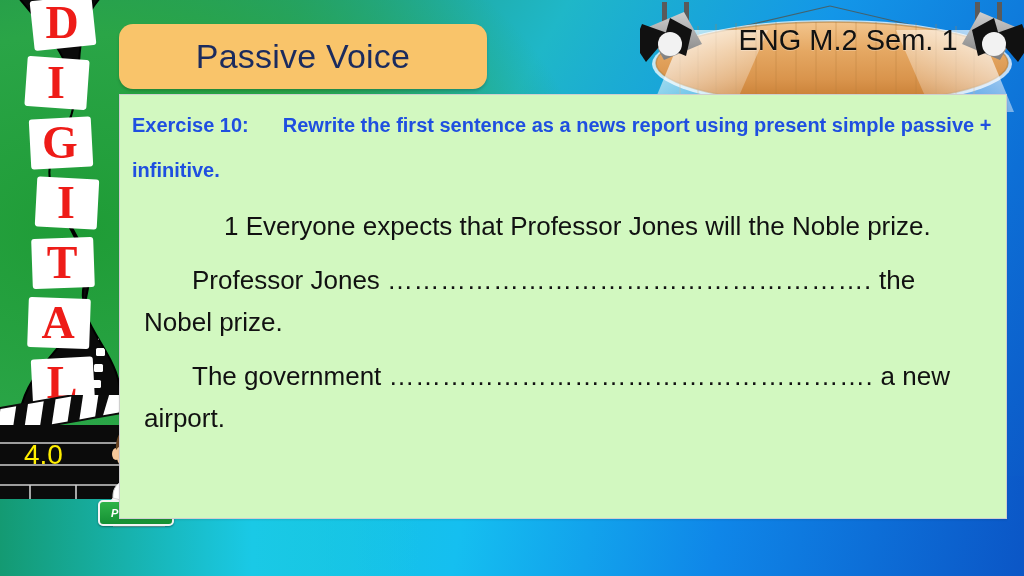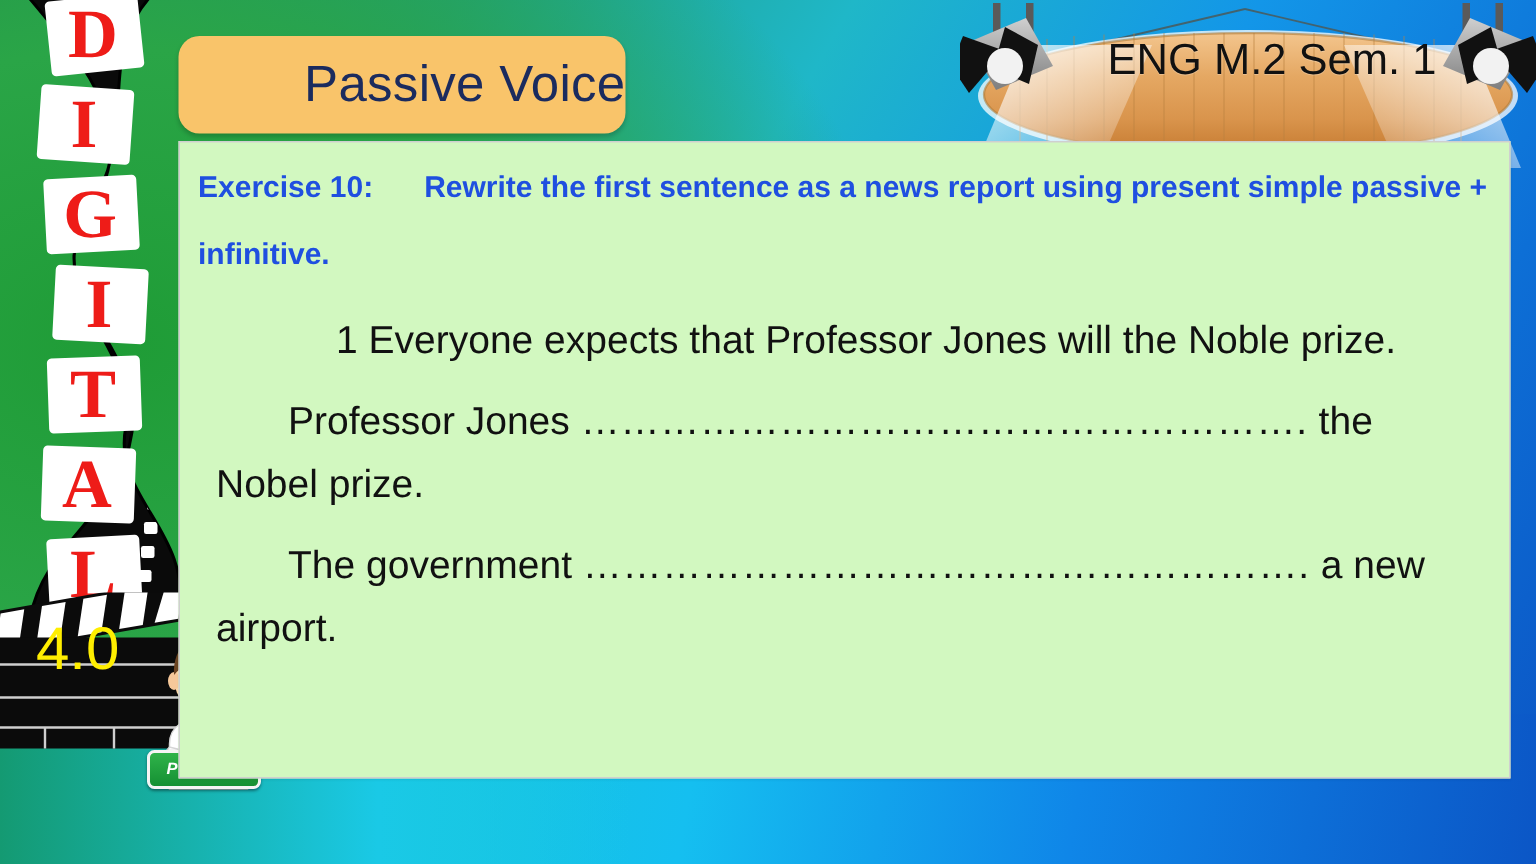--- a/index.html
+++ b/index.html
@@ -30,42 +30,42 @@
   }
   .film-svg{display:block;}
   .film-letter{
     fill:#ee1c18;font-family:"Liberation Serif", serif;font-weight:bold;
     font-size:46px;text-anchor:middle;
   }
 
   
   .clapper{position:absolute;left:0px;top:395px;width:120px;height:110px;}
   .clap-num{
-    position:absolute;left:24px;top:18px;color:#ffee00;
-    font-size:40px;font-weight:400;font-family:"Liberation Sans", sans-serif;
+    position:absolute;left:24px;top:46px;color:#ffee00;
+    font-size:28px;font-weight:400;font-family:"Liberation Sans", sans-serif;
     letter-spacing:0px;line-height:1;
   }
 
   
   .teacher{position:absolute;left:95px;top:418px;width:90px;height:110px;}
   .nameplate{
     position:absolute;left:98px;top:500px;width:72px;height:22px;
     background:linear-gradient(180deg,#2fb34a,#159033);
     border-radius:5px;border:2px solid #f4f4f4;
     display:flex;align-items:center;justify-content:center;
     color:#ffffff;font-size:11px;font-weight:bold;font-style:italic;
     font-family:"Liberation Sans", sans-serif;letter-spacing:.5px;
     box-shadow:0 1px 2px rgba(0,0,0,.4);
   }
 
   
   .title-pill{
-    position:absolute;left:119px;top:24px;width:298px;height:65px;
+    position:absolute;left:119px;top:24px;width:368px;height:65px;
     background:#f9c46a;border-radius:14px;
-    display:flex;align-items:center;justify-content:flex-end;
+    display:flex;align-items:center;justify-content:center;
     box-shadow:0 2px 3px rgba(0,0,0,.18);
   }
   .title-pill span{
     color:#1b2b5e;font-size:34px;font-weight:400;
     font-family:"Liberation Sans", sans-serif;
     letter-spacing:.2px;
   }
 
   
   .signboard{position:absolute;left:640px;top:0px;width:384px;height:112px;}

